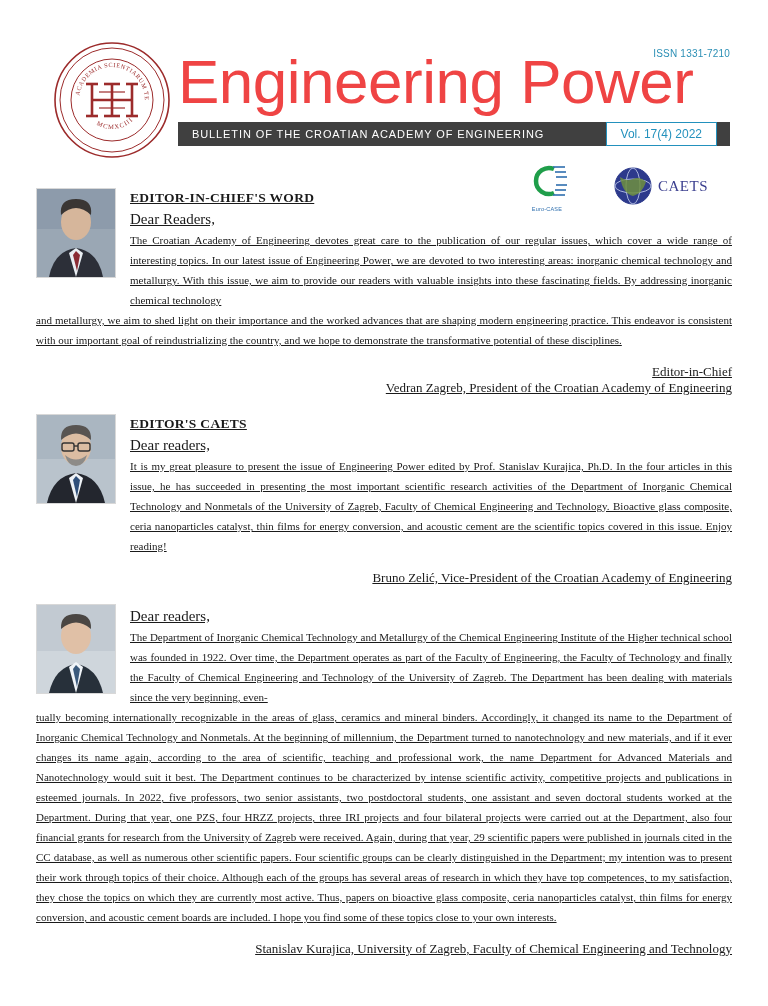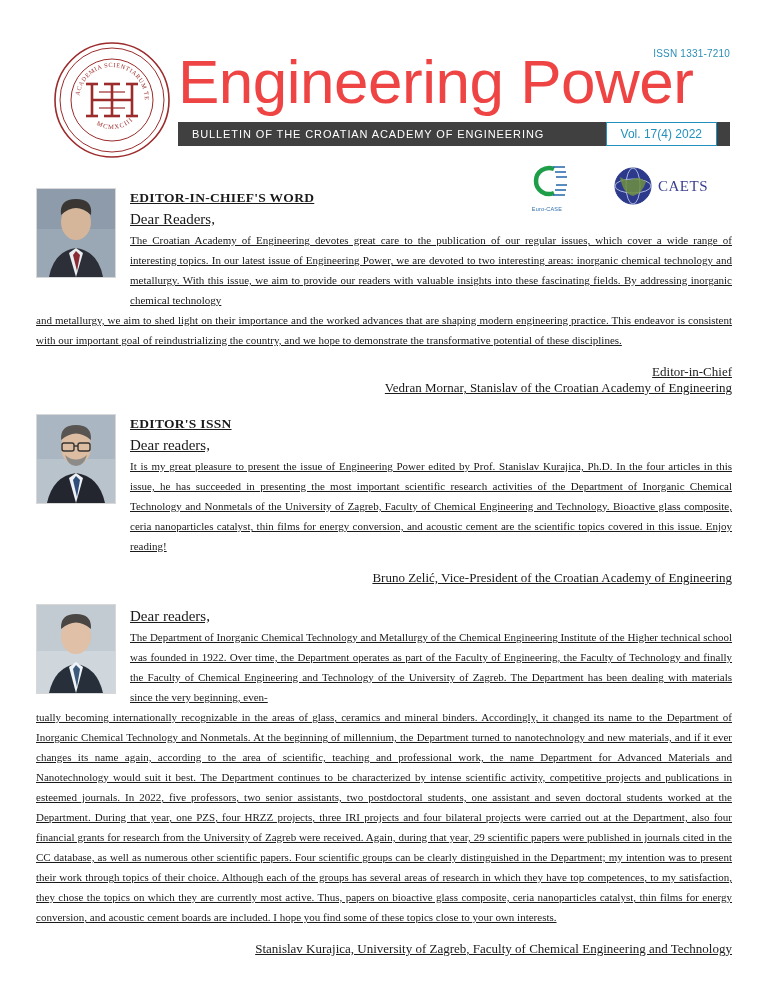--- a/index.html
+++ b/index.html
@@ -281,21 +281,21 @@
         </div>
         <div class="head-text">
           <div class="sec-title">EDITOR-IN-CHIEF'S WORD</div>
           <div class="sec-salutation">Dear Readers,</div>
           <p class="para indent-head">The Croatian Academy of Engineering devotes great care to the publication of our regular issues, which cover a wide range of interesting topics. In our latest issue of Engineering Power, we are devoted to two interesting areas: inorganic chemical technology and metallurgy. With this issue, we aim to provide our readers with valuable insights into these fascinating fields. By addressing inorganic chemical technology</p>
         </div>
       </div>
       <p class="para body-after">and metallurgy, we aim to shed light on their importance and the worked advances that are shaping modern engineering practice. This endeavor is consistent with our important goal of reindustrializing the country, and we hope to demonstrate the transformative potential of these disciplines.</p>
       <div class="signature">
         <div class="sig-role">Editor-in-Chief</div>
-        <div class="sig-name">Vedran Mornar, Stanislav of the Croatian Academy of Engineering</div>
+        <div class="sig-name">Vedran Zagreb, President of the Croatian Academy of Engineering</div>
       </div>
     </div>
 
     <div class="section">
       <div class="sec-head">
         <div class="portrait">
           <svg width="78" height="88" viewBox="0 0 78 88">
             <rect width="78" height="88" fill="#b9c3cc"></rect>
             <rect y="0" width="78" height="44" fill="#aab6c1"></rect>
             <ellipse cx="39" cy="32" rx="15" ry="18" fill="#dcbda2"></ellipse>
@@ -303,21 +303,21 @@
             <path d="M28 40 q11 9 22 0 q-3 11 -11 11 q-8 0 -11 -11 z" fill="#8d8b88"></path>
             <rect x="25" y="28" width="12" height="8" rx="2" fill="none" stroke="#333" stroke-width="1.4"></rect>
             <rect x="41" y="28" width="12" height="8" rx="2" fill="none" stroke="#333" stroke-width="1.4"></rect>
             <path d="M37 31 L41 31" stroke="#333" stroke-width="1.4"></path>
             <path d="M10 88 q6 -27 29 -30 q23 3 29 30 z" fill="#23262e"></path>
             <path d="M39 58 l7 5 l-7 25 l-7 -25 z" fill="#eef2f6"></path>
             <path d="M39 61 l4 4 l-3 17 l-4 -17 z" fill="#2f4f7a"></path>
           </svg>
         </div>
         <div class="head-text">
-          <div class="sec-title">EDITOR'S ISSN</div>
+          <div class="sec-title">EDITOR'S CAETS</div>
           <div class="sec-salutation">Dear readers,</div>
           <p class="para indent-head">It is my great pleasure to present the issue of Engineering Power edited by Prof. Stanislav Kurajica, Ph.D. In the four articles in this issue, he has succeeded in presenting the most important scientific research activities of the Department of Inorganic Chemical Technology and Nonmetals of the University of Zagreb, Faculty of Chemical Engineering and Technology. Bioactive glass composite, ceria nanoparticles catalyst, thin films for energy conversion, and acoustic cement are the scientific topics covered in this issue. Enjoy reading!</p>
         </div>
       </div>
       <div class="signature">
         <div class="sig-name">Bruno Zelić, Vice-President of the Croatian Academy of Engineering</div>
       </div>
     </div>
 
     <div class="section foreword">

